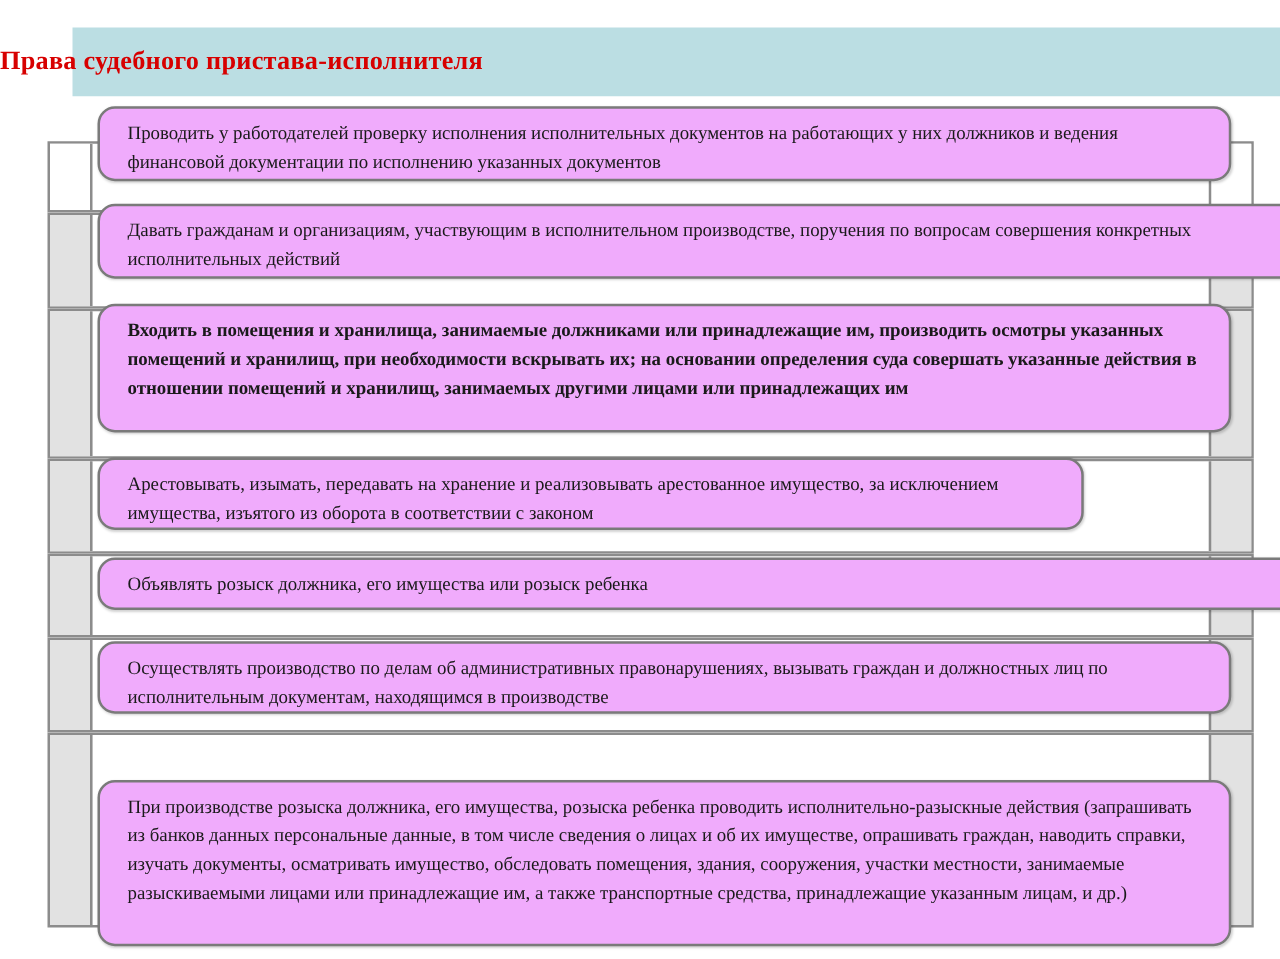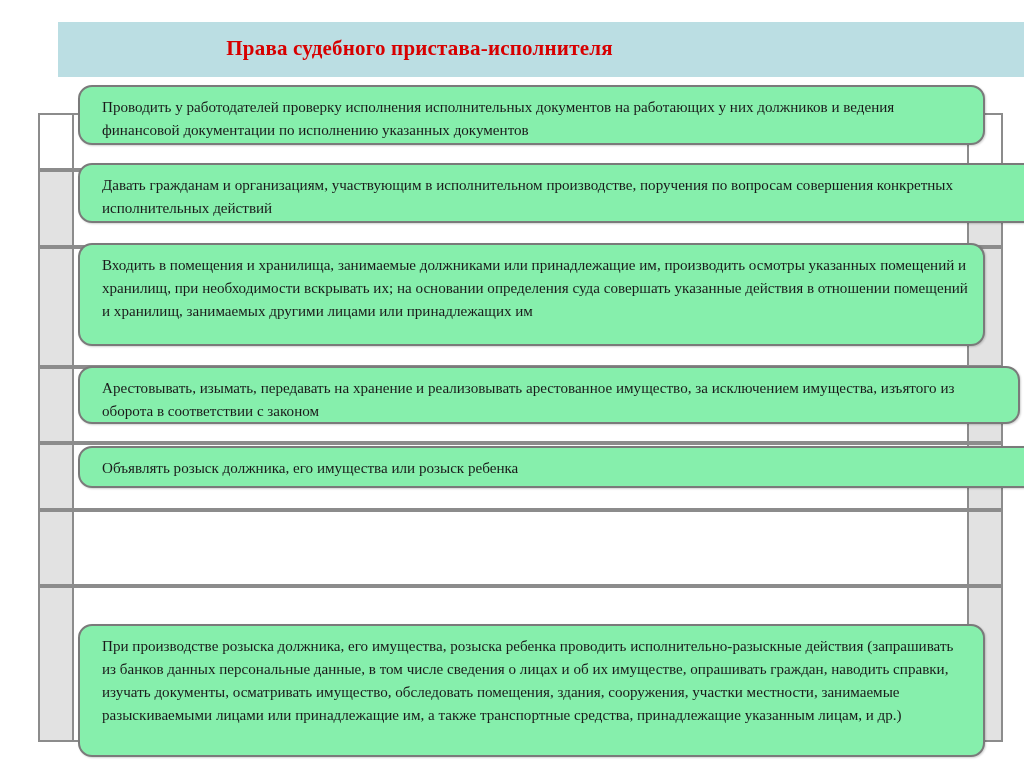--- a/index.html
+++ b/index.html
@@ -37,21 +37,20 @@
     top: 0px;
     width: 1024px;
     height: 82px;
     overflow: hidden;
   }
   #title-text {
     position: absolute;
     left: 0;
     top: 36px;
     width: 839px;
-    text-align: center;
     color: #d70000;
     font-family: "Liberation Serif", "DejaVu Serif", serif;
     font-weight: bold;
     font-size: 21px;
     letter-spacing: 0.2px;
     white-space: nowrap;
     z-index: 40;
   }
 
   
@@ -88,21 +87,21 @@
     width: 34px;
     background: #e2e2e2;
     border-left: 2px solid #8c8c8c;
     box-sizing: border-box;
   }
 
   
   .callout {
     position: absolute;
     box-sizing: border-box;
-    background: #86efac;
+    background: #f0abfc;
     border: 2px solid #7a7a7a;
     border-radius: 14px;
     box-shadow: 1px 1px 2px rgba(0,0,0,0.18);
     z-index: 20;
   }
   .callout-text {
     position: absolute;
     left: 22px;
     right: 14px;
     top: 9px;
@@ -161,31 +160,34 @@
     </div>
 
     <div class="callout" style="left:78px; top:85px; width:907px; height:60px;">
       <div class="callout-text">Проводить у работодателей проверку исполнения исполнительных документов на работающих у них должников и ведения финансовой документации по исполнению указанных документов</div>
     </div>
 
     <div class="callout" style="left:78px; top:163px; width:988px; height:60px;">
       <div class="callout-text">Давать гражданам и организациям, участвующим в исполнительном производстве, поручения по вопросам совершения конкретных исполнительных действий</div>
     </div>
 
-    <div class="callout" style="left:78px; top:243px; width:907px; height:103px;">
+    <div class="callout" style="left:78px; top:243px; width:907px; height:103px;font-weight:bold;">
       <div class="callout-text">Входить в помещения и хранилища, занимаемые должниками или принадлежащие им, производить осмотры указанных помещений и хранилищ, при необходимости вскрывать их; на основании определения суда совершать указанные действия в отношении помещений и хранилищ, занимаемых другими лицами или принадлежащих им</div>
     </div>
 
-    <div class="callout" style="left:78px; top:366px; width:942px; height:58px;">
+    <div class="callout" style="left:78px; top:366px; width:789px; height:58px;">
       <div class="callout-text">Арестовывать, изымать, передавать на хранение и реализовывать арестованное имущество, за исключением имущества, изъятого из оборота в соответствии с законом</div>
     </div>
 
     <div class="callout" style="left:78px; top:446px; width:981px; height:42px;">
       <div class="callout-text">Объявлять розыск должника, его имущества или розыск ребенка</div>
     </div>
 
+    <div class="callout" style="left:78px; top:513px; width:907px; height:58px;">
+      <div class="callout-text">Осуществлять производство по делам об административных правонарушениях, вызывать граждан и должностных лиц по исполнительным документам, находящимся в производстве</div>
+    </div>
 
     <div class="callout" style="left:78px; top:588px; width:907px; height:133px;margin-top:36px;">
       <div class="callout-text">При производстве розыска должника, его имущества, розыска ребенка проводить исполнительно-разыскные действия (запрашивать из банков данных персональные данные, в том числе сведения о лицах и об их имуществе, опрашивать граждан, наводить справки, изучать документы, осматривать имущество, обследовать помещения, здания, сооружения, участки местности, занимаемые разыскиваемыми лицами или принадлежащие им, а также транспортные средства, принадлежащие указанным лицам, и др.)</div>
     </div>
 
   </div>
 </div>
 
 </body></html>

